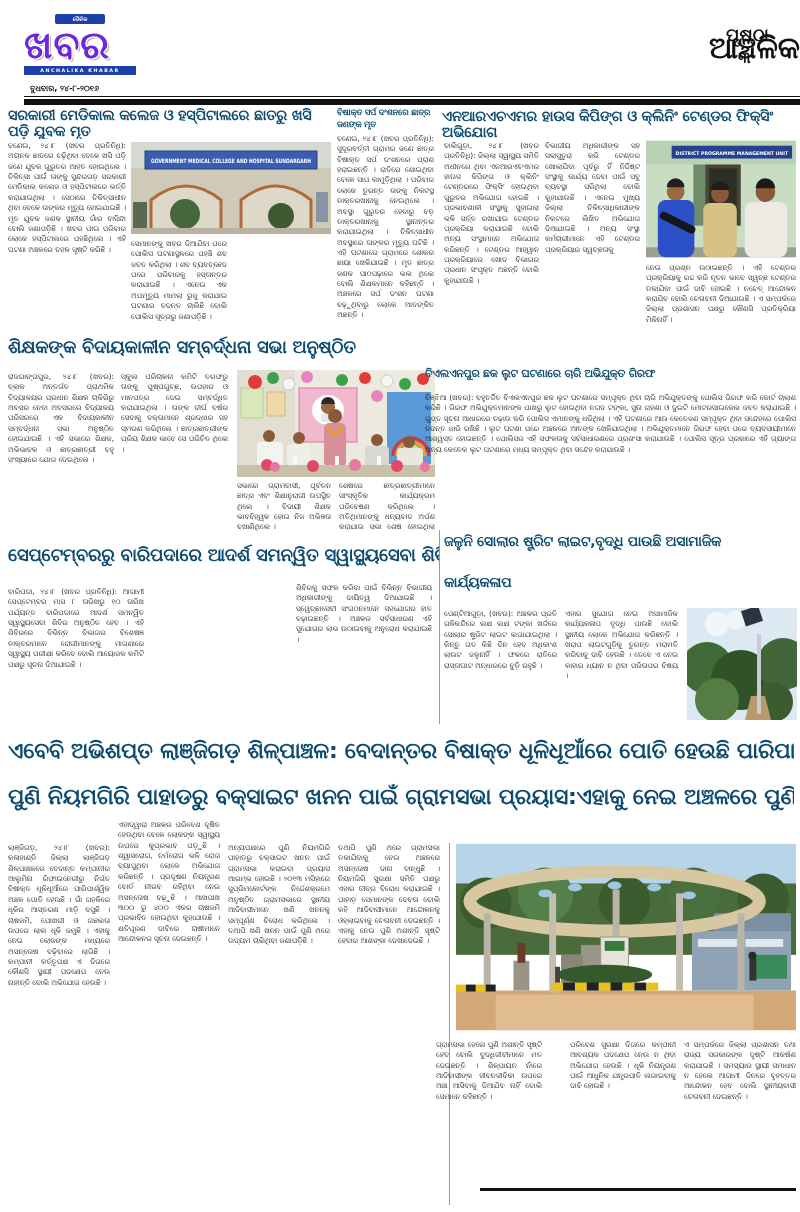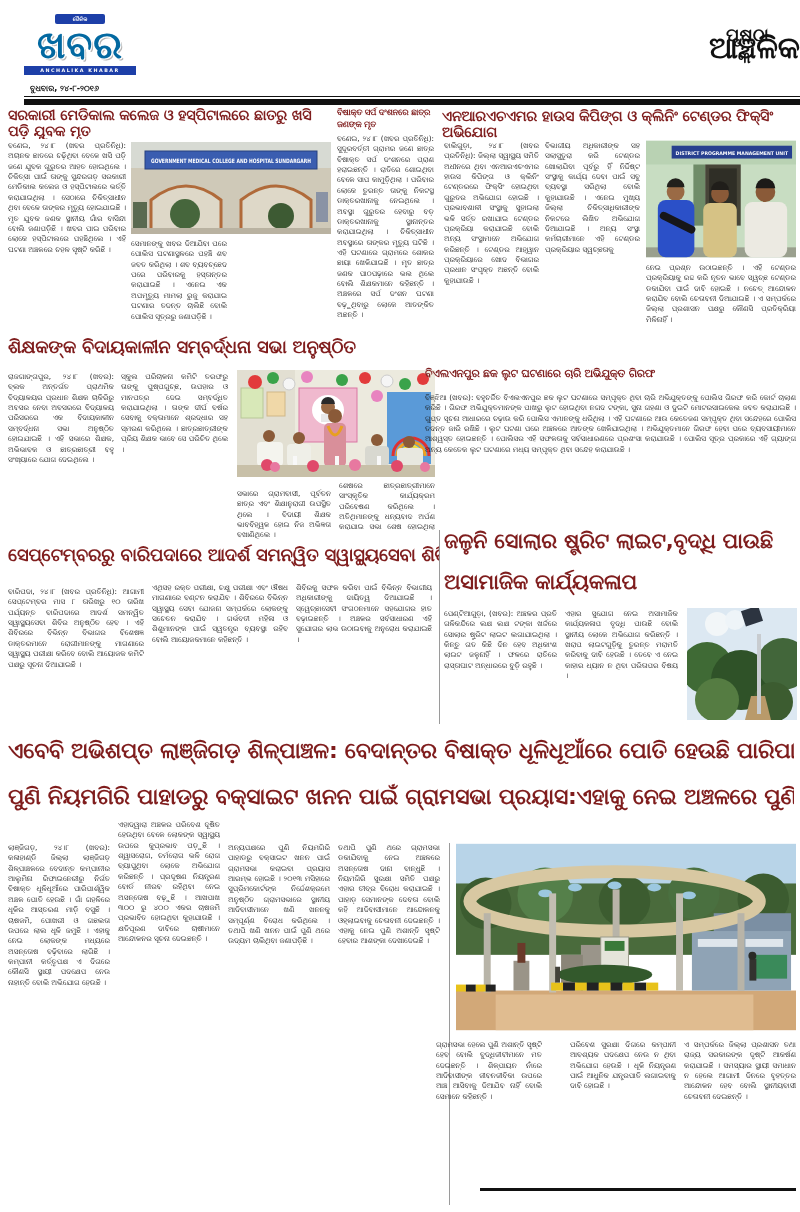--- a/index.html
+++ b/index.html
@@ -1,39 +1,39 @@
 <!DOCTYPE html>
 <html><head>
 <meta charset="utf-8">
 <style>
   html,body{margin:0;padding:0;background:#ffffff;}
   #page{position:relative;width:800px;height:1212px;background:#fff;overflow:hidden;
         font-family:"DejaVu Sans","Liberation Sans",sans-serif;color:#111;}
   .abs{position:absolute;}
-  .hl{position:absolute;font-weight:700;color:#7f1d1d;overflow:hidden;letter-spacing:-0.3px;}
+  .hl{position:absolute;font-weight:700;color:#0c4a6e;overflow:hidden;letter-spacing:-0.3px;}
   .col{position:absolute;text-align:justify;font-size:7.3px;line-height:1.42;color:#1a1a1a;
        overflow:hidden;word-break:break-word;}
   .rule-h{position:absolute;background:#111;}
   .rule-v{position:absolute;background:#9a9a9a;width:1px;}
   .logo-main{font-size:38px;font-weight:800;line-height:42px;letter-spacing:1px;
     text-shadow:-1px -1px 0 #fff,1px -1px 0 #fff,-1px 1px 0 #fff,1px 1px 0 #fff,2px 2px 0 #b3b3b3;}
   .logo-pill{display:block;margin:0 auto;width:50px;height:10px;border-radius:2px;
     color:#fff;font-size:5.5px;line-height:10px;text-align:center;font-weight:700;}
   .logo-strip{display:block;width:112px;height:9px;color:#fff;font-size:4.8px;line-height:9px;
     text-align:center;letter-spacing:1.5px;font-weight:700;}
   svg{display:block;}
 </style>
 </head>
 <body>
 
 <div id="page">
 
   <div class="abs" style="left:24px;top:14px;width:112px;height:68px;">
     <span class="logo-pill" style="background:#1d3fa8;">ଦୈନିକ</span>
-    <div class="logo-main" style="color:#0369a1;text-align:center;">ଖବର</div>
+    <div class="logo-main" style="color:#6d28d9;">ଖବର</div>
     <span class="logo-strip" style="background:#1d3fa8;">ANCHALIKA KHABAR</span>
   </div>
   <div class="abs" style="left:30px;top:84px;font-size:8px;font-weight:700;text-align:center;">ବୁଧବାର, ୨୪-୮-୨୦୧୬</div>
 
   <div class="abs" style="left:0;top:30px;width:800px;text-align:right;font-size:30px;font-weight:700;">ଆଞ୍ଚଳିକ</div>
 
   <div class="abs" style="left:726px;top:24px;font-size:18px;font-weight:700;">ପୃଷ୍ଠା</div>
   <div class="abs" style="left:738px;top:48px;font-size:16px;font-weight:700;">୩</div>
 
   <div class="rule-h" style="left:24px;top:96px;width:776px;height:1px;"></div>
@@ -146,34 +146,33 @@
         <circle cx="38" cy="97" r="5" fill="#e878a0"></circle>
       <circle cx="76" cy="96" r="6" fill="#e0486a"></circle>
         <circle cx="118" cy="95" r="6" fill="#e878a0"></circle>
       <circle cx="160" cy="96" r="6" fill="#e0486a"></circle>
         <circle cx="188" cy="97" r="5" fill="#e878a0"></circle>
       <rect x="56" y="86" width="4" height="9" fill="#f8f8f8"></rect>
         <rect x="98" y="86" width="4" height="9" fill="#f8f8f8"></rect>
       <rect x="140" y="86" width="4" height="9" fill="#f8f8f8"></rect>
     </svg>
   </div>
-  <div class="col" style="left:237px;top:481px;width:94px;height:50px;margin-top:8px;">ସଭାରେ ଗ୍ରାମବାସୀ, ପୂର୍ବତନ ଛାତ୍ର ଏବଂ ଶିକ୍ଷାନୁରାଗୀ ଉପସ୍ଥିତ ଥିଲେ । ବିଦାୟୀ ଶିକ୍ଷକ ଭାବବିହ୍ୱଳ ହୋଇ ନିଜ ଅଭିଜ୍ଞତା ବଖାଣିଥିଲେ ।</div>
+  <div class="col" style="left:237px;top:481px;width:94px;height:50px;">ସଭାରେ ଗ୍ରାମବାସୀ, ପୂର୍ବତନ ଛାତ୍ର ଏବଂ ଶିକ୍ଷାନୁରାଗୀ ଉପସ୍ଥିତ ଥିଲେ । ବିଦାୟୀ ଶିକ୍ଷକ ଭାବବିହ୍ୱଳ ହୋଇ ନିଜ ଅଭିଜ୍ଞତା ବଖାଣିଥିଲେ ।</div>
   <div class="col" style="left:339px;top:481px;width:96px;height:50px;font-family:Liberation Mono, monospace;">ଶେଷରେ ଛାତ୍ରଛାତ୍ରୀମାନେ ସାଂସ୍କୃତିକ କାର୍ଯ୍ୟକ୍ରମ ପରିବେଷଣ କରିଥିଲେ । ଅତିଥିମାନଙ୍କୁ ଧନ୍ୟବାଦ ଅର୍ପଣ କରାଯାଇ ସଭା ଶେଷ ହୋଇଥିଲା ।</div>
 
   <div class="hl" style="left:425px;top:360px;width:371px;height:30px;font-size:11px;line-height:28px;white-space:nowrap;">ବିଏଲଏନପୁର ଛକ ଲୁଟ ଘଟଣାରେ ଚାରି ଅଭିଯୁକ୍ତ ଗିରଫ</div>
   <div class="col" style="left:425px;top:393px;width:371px;height:122px;">ବିଞ୍ଝିଆ (ଖବର): ବହୁଚର୍ଚ୍ଚିତ ବିଏଲଏନପୁର ଛକ ଲୁଟ ଘଟଣାରେ ସମ୍ପୃକ୍ତ ଥିବା ଚାରି ଅଭିଯୁକ୍ତଙ୍କୁ ପୋଲିସ ଗିରଫ କରି କୋର୍ଟ ଚାଲାଣ କରିଛି । ଗିରଫ ଅଭିଯୁକ୍ତମାନଙ୍କ ପାଖରୁ ଲୁଟ ହୋଇଥିବା ନଗଦ ଟଙ୍କା, ସୁନା ଗହଣା ଓ ଦୁଇଟି ମୋଟରସାଇକେଲ ଜବତ କରାଯାଇଛି । ଗୁପ୍ତ ସୂଚନା ଆଧାରରେ ଚଢ଼ାଉ କରି ପୋଲିସ ଏମାନଙ୍କୁ ଧରିଥିଲା । ଏହି ଘଟଣାରେ ଆଉ କେତେଜଣ ସମ୍ପୃକ୍ତ ଥିବା ସନ୍ଦେହରେ ପୋଲିସ ତଦନ୍ତ ଜାରି ରଖିଛି । ଲୁଟ ଘଟଣା ପରେ ଅଞ୍ଚଳରେ ଆତଙ୍କ ଖେଳିଯାଇଥିଲା । ଅଭିଯୁକ୍ତମାନେ ଗିରଫ ହେବା ପରେ ବ୍ୟବସାୟୀମାନେ ଆଶ୍ୱସ୍ତ ହୋଇଛନ୍ତି । ପୋଲିସର ଏହି ସଫଳତାକୁ ସର୍ବସାଧାରଣରେ ପ୍ରଶଂସା କରାଯାଉଛି । ପୋଲିସ ସୂତ୍ର ପ୍ରକାରେ ଏହି ଗ୍ୟାଙ୍ଗ ଅନ୍ୟ କେତେକ ଲୁଟ ଘଟଣାରେ ମଧ୍ୟ ସମ୍ପୃକ୍ତ ଥିବା ସନ୍ଦେହ କରାଯାଉଛି ।</div>
 
   <div class="hl" style="left:8px;top:538px;width:432px;height:38px;font-size:18px;line-height:34px;white-space:nowrap;">ସେପ୍ଟେମ୍ବରରୁ ବାରିପଦାରେ ଆଦର୍ଶ ସମନ୍ୱିତ ସ୍ୱାସ୍ଥ୍ୟସେବା ଶିବିର</div>
   <div class="col" style="left:8px;top:587px;width:136px;height:140px;">ବାରିପଦା, ୨୪।୮ (ଖବର ପ୍ରତିନିଧି): ଆଗାମୀ ସେପ୍ଟେମ୍ବର ମାସ ୮ ତାରିଖରୁ ୧୦ ତାରିଖ ପର୍ଯ୍ୟନ୍ତ ବାରିପଦାରେ ଆଦର୍ଶ ସମନ୍ୱିତ ସ୍ୱାସ୍ଥ୍ୟସେବା ଶିବିର ଅନୁଷ୍ଠିତ ହେବ । ଏହି ଶିବିରରେ ବିଭିନ୍ନ ବିଭାଗର ବିଶେଷଜ୍ଞ ଡାକ୍ତରମାନେ ରୋଗୀମାନଙ୍କୁ ମାଗଣାରେ ସ୍ୱାସ୍ଥ୍ୟ ପରୀକ୍ଷା କରିବେ ବୋଲି ଆୟୋଜକ କମିଟି ପକ୍ଷରୁ ସୂଚନା ଦିଆଯାଇଛି ।</div>
-  <div class="col" style="left:152px;top:583px;width:136px;height:140px;">ଏଥିସହ ରକ୍ତ ପରୀକ୍ଷା, ଚକ୍ଷୁ ପରୀକ୍ଷା ଏବଂ ଔଷଧ ମାଗଣାରେ ବଣ୍ଟନ କରାଯିବ । ଶିବିରରେ ବିଭିନ୍ନ ସ୍ୱାସ୍ଥ୍ୟ ସେବା ଯୋଜନା ସମ୍ପର୍କରେ ଲୋକଙ୍କୁ ସଚେତନ କରାଯିବ । ଗର୍ଭବତୀ ମହିଳା ଓ ଶିଶୁମାନଙ୍କ ପାଇଁ ସ୍ୱତନ୍ତ୍ର ବ୍ୟବସ୍ଥା ରହିବ ବୋଲି ଆୟୋଜକମାନେ କହିଛନ୍ତି ।</div>
   <div class="col" style="left:296px;top:583px;width:136px;height:140px;">ଶିବିରକୁ ସଫଳ କରିବା ପାଇଁ ବିଭିନ୍ନ ବିଭାଗୀୟ ଅଧିକାରୀଙ୍କୁ ଦାୟିତ୍ୱ ଦିଆଯାଇଛି । ସ୍ୱେଚ୍ଛାସେବୀ ସଂଗଠନମାନେ ସହଯୋଗର ହାତ ବଢ଼ାଇଛନ୍ତି । ଅଞ୍ଚଳର ସର୍ବସାଧାରଣ ଏହି ସୁଯୋଗର ଲାଭ ଉଠାଇବାକୁ ଅନୁରୋଧ କରାଯାଇଛି ।</div>
 
   <div class="rule-v" style="left:439px;top:530px;height:194px;"></div>
 
-  <div class="hl" style="left:444px;top:521px;width:346px;height:84px;font-size:21px;line-height:41px;">ଜଳୁନି ସୋଲାର ଷ୍ଟ୍ରିଟ ଲାଇଟ,ବୃଦ୍ଧି ପାଉଛି ଅସାମାଜିକ କାର୍ଯ୍ୟକଳାପ</div>
+  <div class="hl" style="left:444px;top:521px;width:346px;height:84px;font-size:14px;line-height:41px;">ଜଳୁନି ସୋଲାର ଷ୍ଟ୍ରିଟ ଲାଇଟ,ବୃଦ୍ଧି ପାଉଛି ଅସାମାଜିକ କାର୍ଯ୍ୟକଳାପ</div>
   <div class="col" style="left:444px;top:609px;width:113px;height:113px;">ପେଣ୍ଟିଆଗୁଡ଼ା, (ଖବର): ଅଞ୍ଚଳର ପ୍ରତି ଗଳିକନ୍ଦିରେ ଲକ୍ଷ ଲକ୍ଷ ଟଙ୍କା ଖର୍ଚ୍ଚରେ ସୋଲାର ଷ୍ଟ୍ରିଟ ଲାଇଟ ଲଗାଯାଇଥିଲା । କିନ୍ତୁ ଗତ କିଛି ଦିନ ହେବ ଅଧିକାଂଶ ଲାଇଟ ଜଳୁନାହିଁ । ଫଳରେ ରାତିରେ ରାସ୍ତାଘାଟ ଅନ୍ଧାରରେ ବୁଡ଼ି ରହୁଛି ।</div>
   <div class="col" style="left:565px;top:609px;width:113px;height:113px;">ଏହାର ସୁଯୋଗ ନେଇ ଅସାମାଜିକ କାର୍ଯ୍ୟକଳାପ ବୃଦ୍ଧି ପାଉଛି ବୋଲି ସ୍ଥାନୀୟ ଲୋକେ ଅଭିଯୋଗ କରିଛନ୍ତି । ଖରାପ ଲାଇଟଗୁଡ଼ିକୁ ତୁରନ୍ତ ମରାମତି କରିବାକୁ ଦାବି ହେଉଛି । ତେବେ ଏ ନେଇ କାହାର ଧ୍ୟାନ ନ ଥିବା ପରିତାପର ବିଷୟ ।</div>
 
   <div class="abs" style="left:687px;top:608px;width:110px;height:112px;">
     <svg width="110" height="112" viewBox="0 0 110 112">
       <rect x="0" y="0" width="110" height="112" fill="#dce8f2"></rect>
       <circle cx="30" cy="16" r="12" fill="#f2f6f8"></circle>
       <circle cx="48" cy="12" r="10" fill="#eef4f8"></circle>
       <circle cx="20" cy="60" r="26" fill="#3f6a35"></circle>
       <circle cx="54" cy="72" r="30" fill="#2f5228"></circle>

